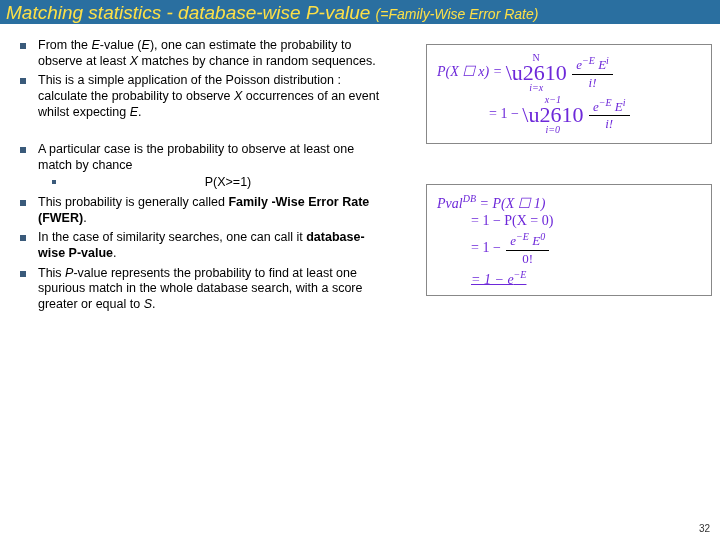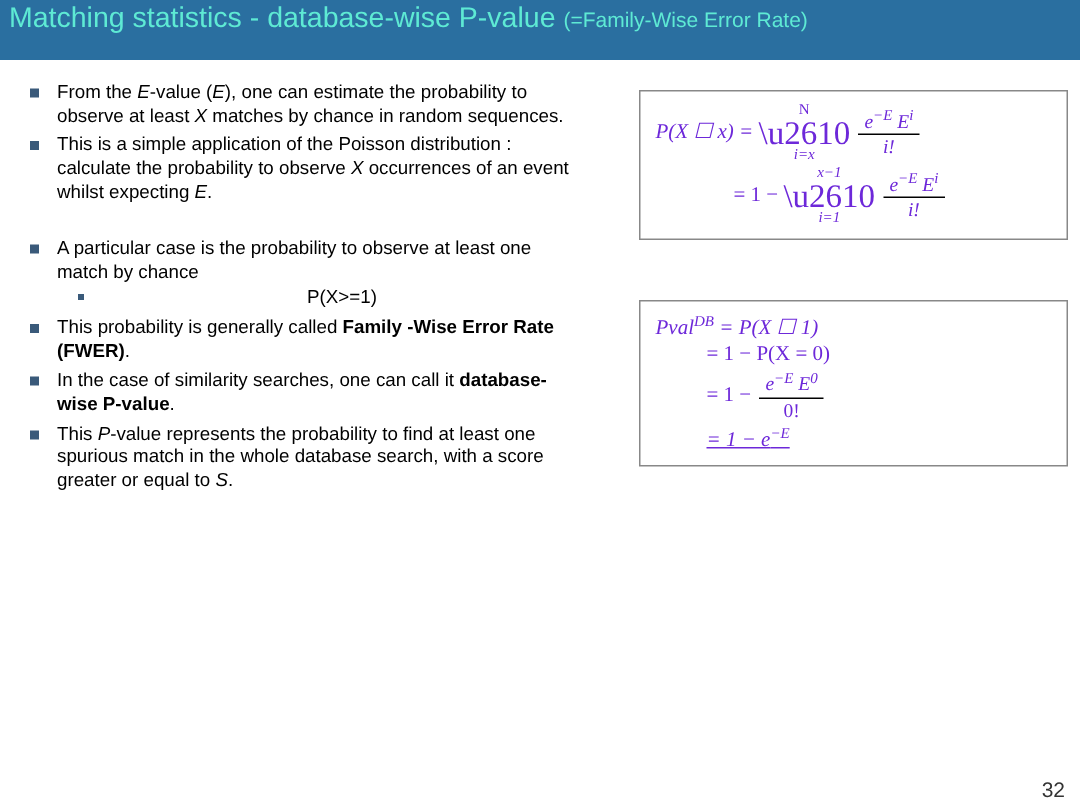--- a/index.html
+++ b/index.html
@@ -6,24 +6,25 @@
   body {
     width: 720px;
     height: 540px;
     font-family: Arial, Helvetica, sans-serif;
     background: #ffffff;
     position: relative;
     overflow: hidden;
   }
   .title-bar {
     background: #2a6fa0;
-    color: #5eead4;
-    padding: 2px 6px 16px 6px;
+    color: #fde047;
+    padding: 2px 6px 0 6px;
     font-size: 19px;
     font-weight: normal;
+    font-style: italic;
   }
   .title-bar .sub {
     font-size: 14px;
   }
   .content {
     display: flex;
     padding: 14px 8px 0 20px;
     gap: 36px;
   }
   .left-col {
@@ -119,21 +120,21 @@
     line-height: 0.9;
     display: block;
   }
   .sup { font-size: 10px; vertical-align: super; }
   .ital { font-style: italic; }
   .bold { font-weight: bold; }
   .page-num {
     position: absolute;
     right: 10px;
     bottom: 6px;
-    font-size: 14px;
+    font-size: 10px;
     color: #333;
   }
 </style>
 </head>
 <body>
 
 <div class="title-bar">
   <span>Matching statistics - database-wise P-value </span><span class="sub">(=Family-Wise Error Rate)</span>
 </div>
 
@@ -167,21 +168,21 @@
         <span class="frac">
           <span class="num ital">e<span class="sup">−E</span> E<span class="sup">i</span></span>
           <span class="den ital">i!</span>
         </span>
       </div>
       <div class="line" style="padding-left:52px;">
         <span>= 1 − </span>
         <span class="sum">
           <span class="ital">x−1</span>
           <span class="sig">\u2610</span>
-          <span class="ital">i=1</span>
+          <span class="ital">i=0</span>
         </span>
         <span class="frac">
           <span class="num ital">e<span class="sup">−E</span> E<span class="sup">i</span></span>
           <span class="den ital">i!</span>
         </span>
       </div>
     </div>
 
     <div class="formula-box">
       <div class="line ital">Pval<span class="sup">DB</span> = P(X ☐ 1)</div>

